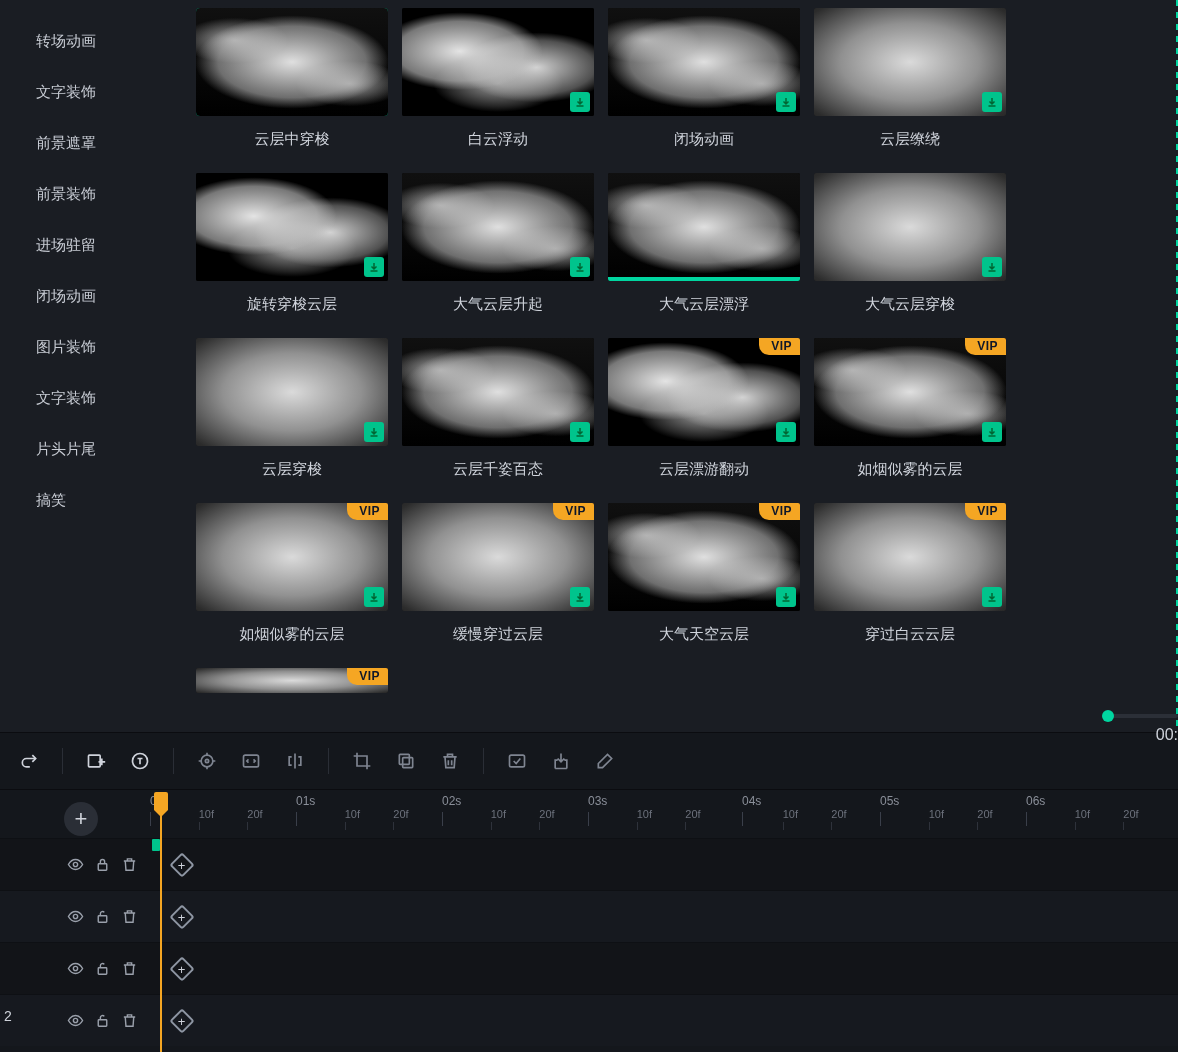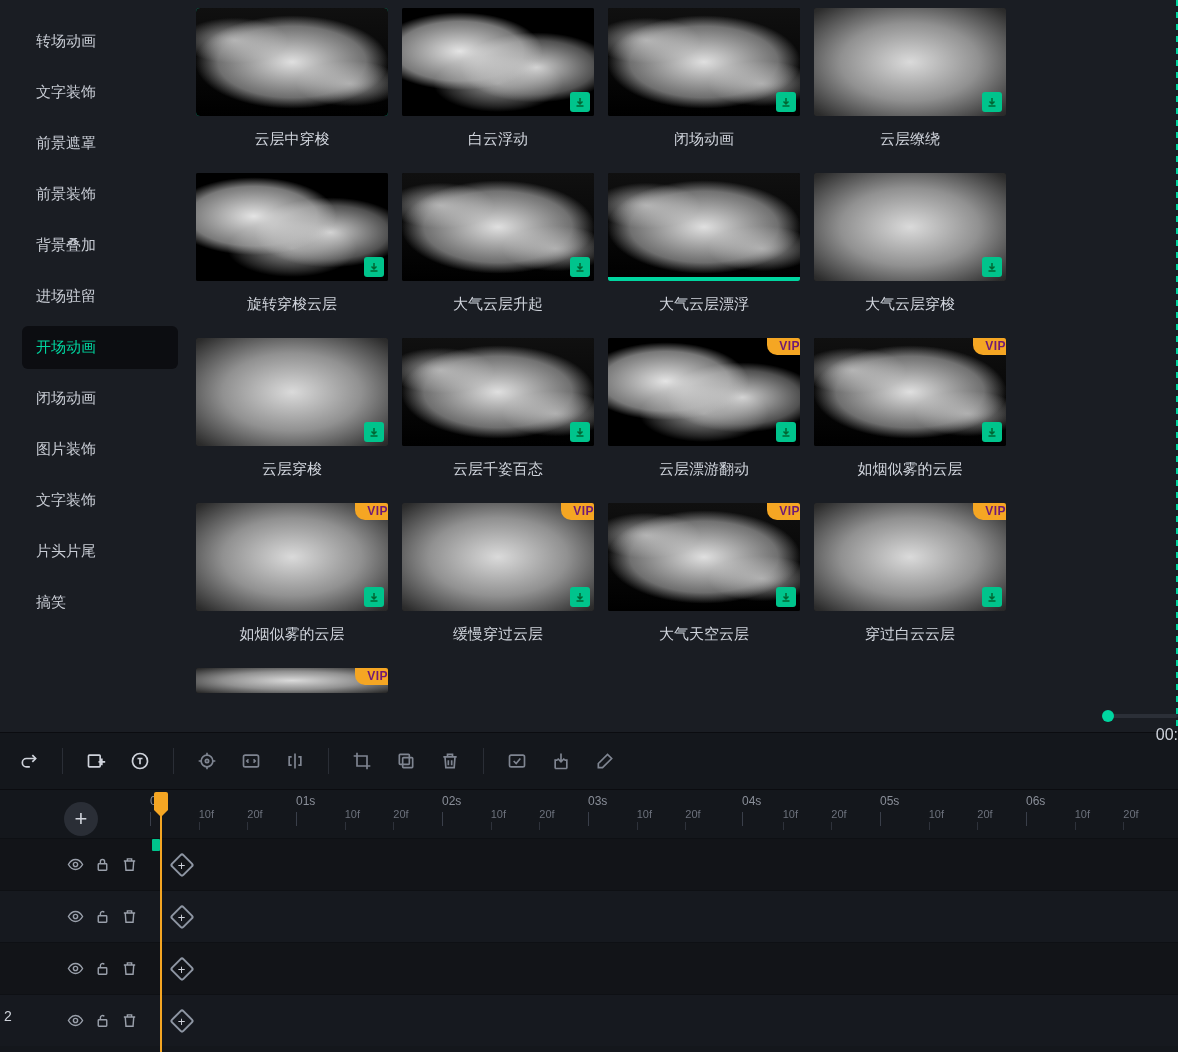--- a/index.html
+++ b/index.html
@@ -86,24 +86,24 @@
       radial-gradient(ellipse 40% 30% at 80% 70%, rgba(210,210,210,0.8), rgba(0,0,0,0) 70%),
       linear-gradient(#101010,#000);
   }
   .thumb .clouds.v3 {
     background:
       radial-gradient(ellipse 90% 90% at 50% 50%, rgba(230,230,230,0.95), rgba(170,170,170,0.85) 40%, rgba(110,110,110,0.4) 75%, rgba(60,60,60,0.2) 100%);
   }
   .thumb .vip {
     position: absolute; top: 0; right: 0;
     background: #f5a623;
-    color: #701a75;
+    color: #0f172a;
     font-size: 12px;
     font-weight: 700;
-    padding: 1px 0 2px 12px;
+    padding: 1px 8px 2px 12px;
     border-bottom-left-radius: 10px;
     letter-spacing: 0.5px;
   }
   .thumb .dl {
     position: absolute; bottom: 4px; right: 4px;
     width: 20px; height: 20px;
     background: #00c48c;
     border-radius: 3px;
     display: flex; align-items: center; justify-content: center;
   }
@@ -262,23 +262,21 @@
 </head>
 <body>
 
 <div class="top-area">
 
   <div class="sidebar" id="sidebar">
       <div class="sidebar-item">转场动画</div>
       <div class="sidebar-item">文字装饰</div>
       <div class="sidebar-item">前景遮罩</div>
       <div class="sidebar-item">前景装饰</div>
-      <div class="sidebar-item">背景叠加</div>
       <div class="sidebar-item">进场驻留</div>
-      <div class="sidebar-item active">开场动画</div>
       <div class="sidebar-item">闭场动画</div>
       <div class="sidebar-item">图片装饰</div>
       <div class="sidebar-item">文字装饰</div>
       <div class="sidebar-item">片头片尾</div>
       <div class="sidebar-item">搞笑</div>
     </div>
 
   <div class="gallery">
     <div class="grid" id="grid">
         <div class="card">

